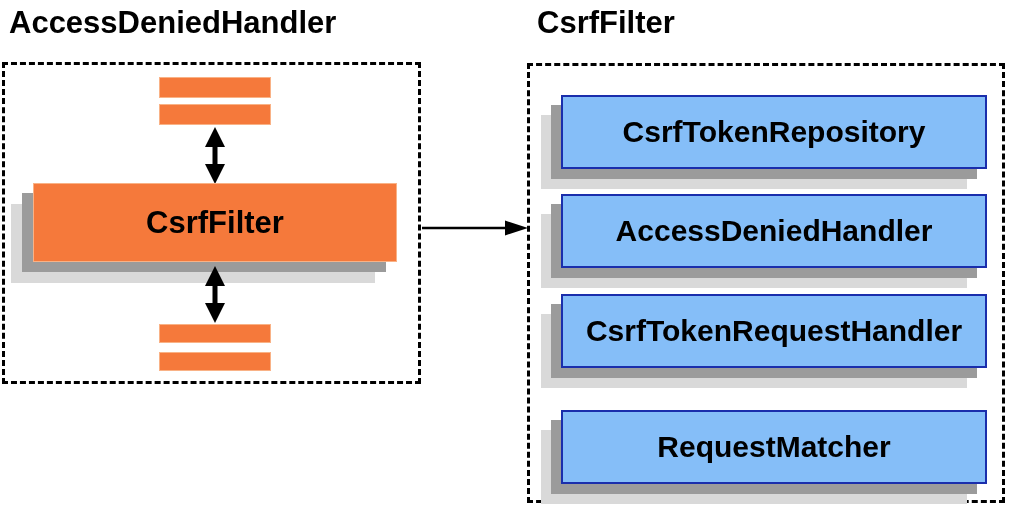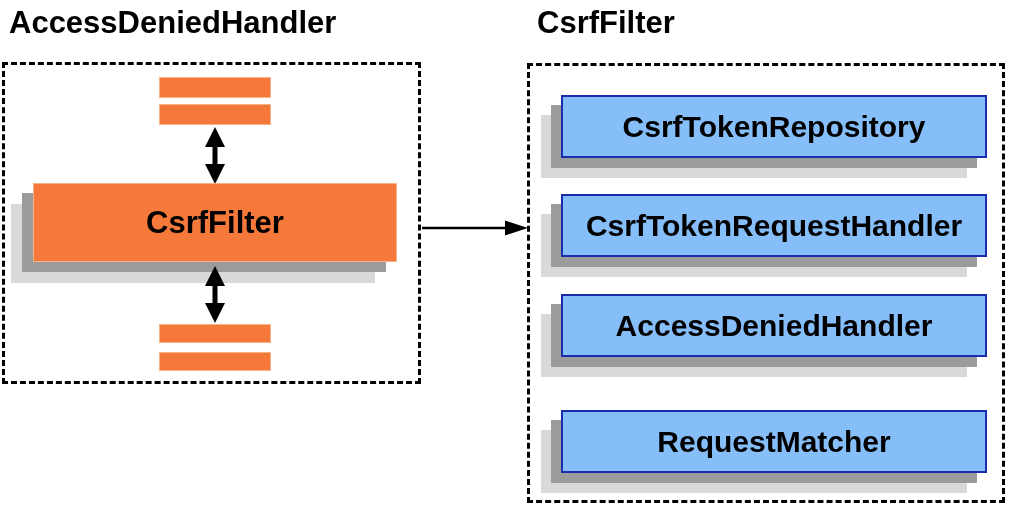--- a/index.html
+++ b/index.html
@@ -77,21 +77,21 @@
     font-weight: bold;
     color: var(--ink);
     white-space: nowrap;
   }
 
   
   .blue-box {
     position: absolute;
     left: 31px;
     width: 426px;
-    height: 63px;
+    height: 74px;
     background: var(--blue-fill);
     border: 2px solid var(--blue-border);
     box-shadow: -10px 10px 0 0 var(--shadow-dark),
                 -20px 20px 0 0 var(--shadow-light);
     display: flex;
     align-items: center;
     justify-content: center;
   }
   .blue-box:nth-of-type(1) { top: 29px; }
   .blue-box:nth-of-type(2) { top: 128px; }
@@ -167,25 +167,25 @@
     </svg>
   </div>
 
   <div class="dashed-container container-right">
 
     <div class="blue-box">
       <span class="box-label">CsrfTokenRepository</span>
     </div>
 
     <div class="blue-box">
-      <span class="box-label">CsrfTokenRequestHandler</span>
+      <span class="box-label">AccessDeniedHandler</span>
     </div>
 
     <div class="blue-box">
-      <span class="box-label">AccessDeniedHandler</span>
+      <span class="box-label">CsrfTokenRequestHandler</span>
     </div>
 
     <div class="blue-box">
       <span class="box-label">RequestMatcher</span>
     </div>
   </div>
 
 </div>
 
 </body></html>

